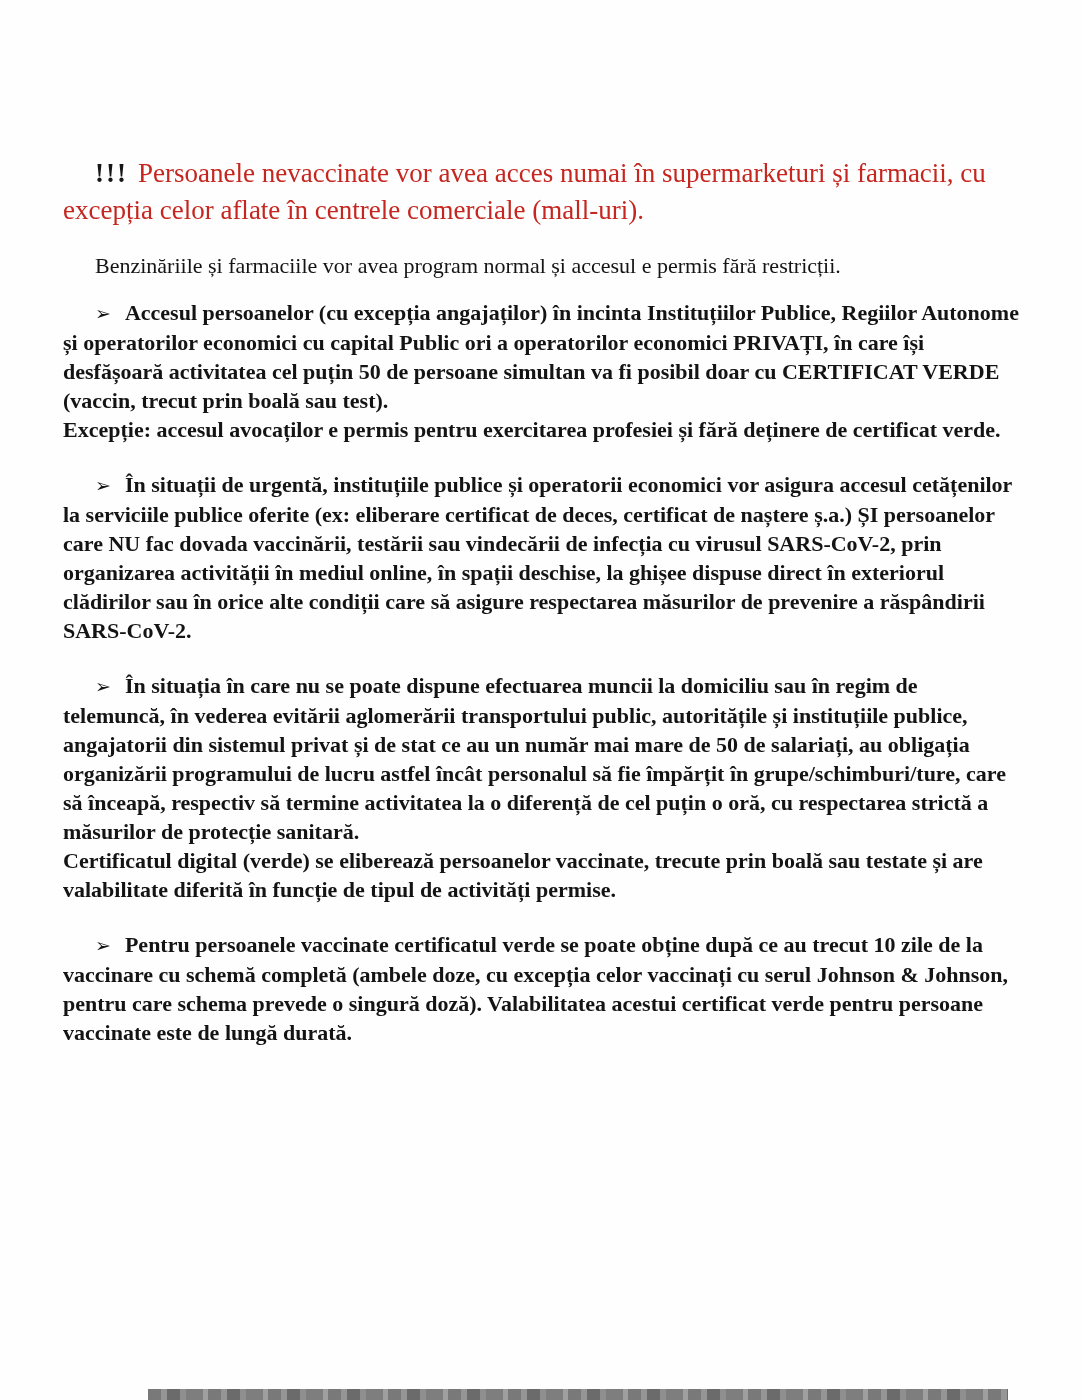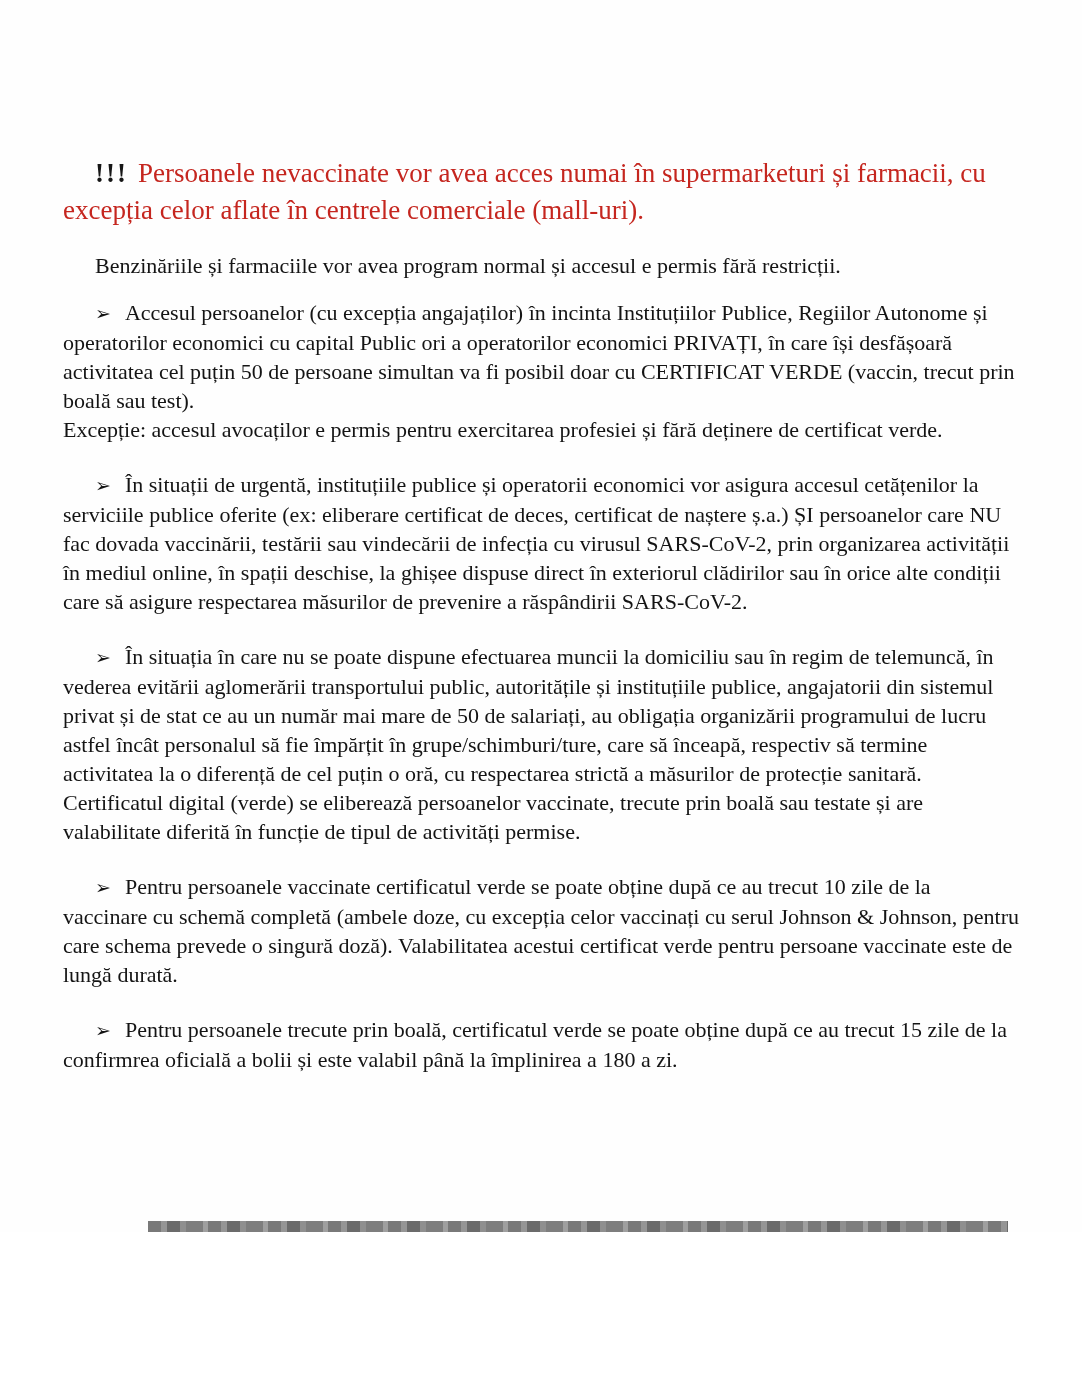--- a/index.html
+++ b/index.html
@@ -3,21 +3,21 @@
 <meta charset="utf-8">
 <style>
   html, body {
     margin: 0;
     padding: 0;
     background: #ffffff;
   }
   .page {
     position: relative;
     width: 1082px;
-    height: 1232px;
+    height: 1400px;
     background: #fefefe;
     overflow: hidden;
     font-family: "Liberation Serif", "DejaVu Serif", serif;
     color: #141414;
     box-sizing: border-box;
     padding: 155px 62px 0 63px;
   }
   .heading {
     margin: 0 0 22px 0;
     font-size: 27px;
@@ -33,21 +33,21 @@
   .redtext {
     color: #c5261f;
   }
   .para {
     margin: 0;
     font-size: 22px;
     line-height: 29px;
   }
   .indent { text-indent: 32px; }
   .intro { margin-bottom: 18px; font-family: Liberation Serif, serif; }
-  .block { margin-bottom: 26px; }
+  .block { margin-bottom: 26px; font-weight: bold; }
   .bullet { text-indent: 32px; }
   .marker {
     font-family: "DejaVu Sans", sans-serif;
     font-size: 19px;
     margin-right: 14px;
   }
   .note { text-indent: 0; }
   .note:empty { display: none; }
   .page-edge-artifact {
     position: absolute;
@@ -87,20 +87,16 @@
   <div class="block">
     <p class="para bullet"><span class="marker">➢</span><span>În situația în care nu se poate dispune efectuarea muncii la domiciliu sau în regim de telemuncă, în vederea evitării aglomerării transportului public, autoritățile și instituțiile publice, angajatorii din sistemul privat și de stat ce au un număr mai mare de 50 de salariați, au obligația organizării programului de lucru astfel încât personalul să fie împărțit în grupe/schimburi/ture, care să înceapă, respectiv să termine activitatea la o diferență de cel puțin o oră, cu respectarea strictă a măsurilor de protecție sanitară.</span></p>
     <p class="para note">Certificatul digital (verde) se eliberează persoanelor vaccinate, trecute prin boală sau testate și are valabilitate diferită în funcție de tipul de activități permise.</p>
   </div>
 
   <div class="block">
     <p class="para bullet"><span class="marker">➢</span><span>Pentru persoanele vaccinate certificatul verde se poate obține după ce au trecut 10 zile de la vaccinare cu schemă completă (ambele doze, cu excepția celor vaccinați cu serul Johnson &amp; Johnson, pentru care schema prevede o singură doză). Valabilitatea acestui certificat verde pentru persoane vaccinate este de lungă durată.</span></p>
 
   </div>
 
-  <div class="block">
-    <p class="para bullet"><span class="marker">➢</span><span>Pentru persoanele trecute prin boală, certificatul verde se poate obține după ce au trecut 15 zile de la confirmrea oficială a bolii și este valabil până la împlinirea a 180 a zi.</span></p>
-
-  </div>
 
   <div class="page-edge-artifact"></div>
 
 </div>
 
 </body></html>

